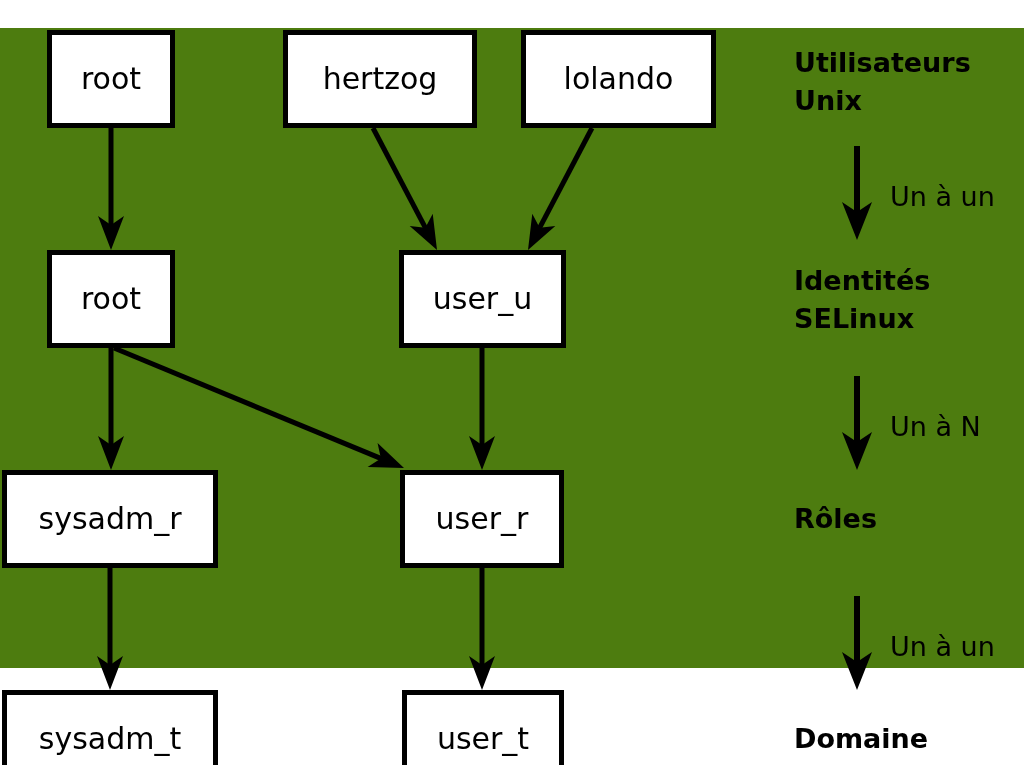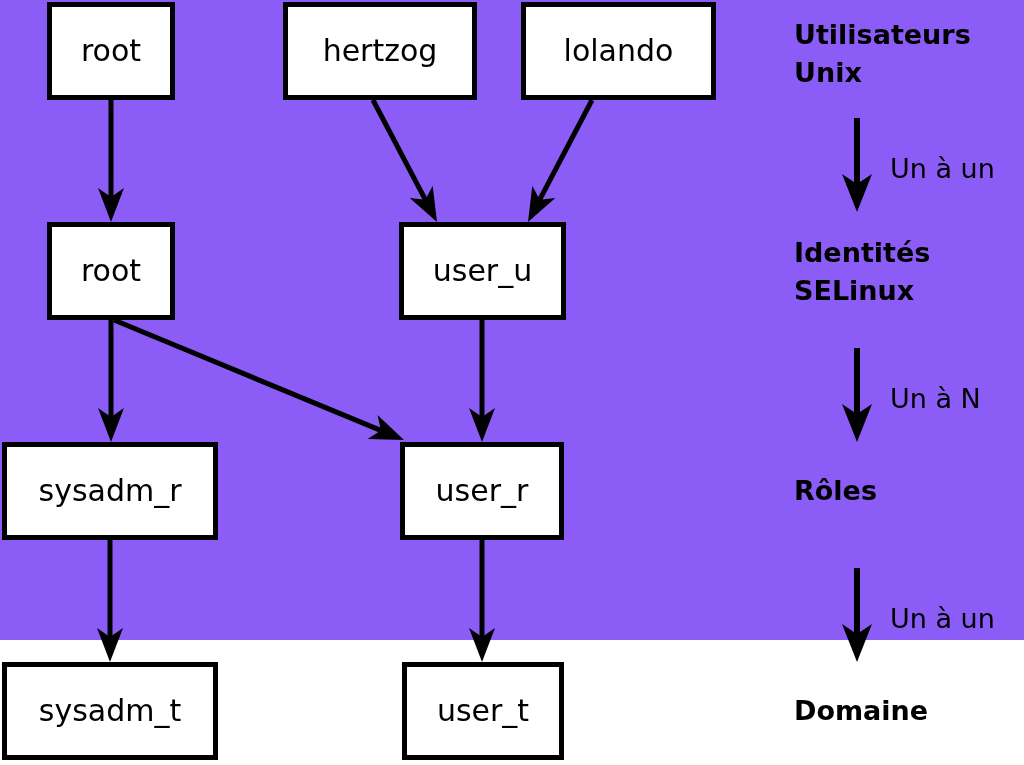--- a/index.html
+++ b/index.html
@@ -10,21 +10,22 @@
   body {
     width: 1024px;
     height: 765px;
     overflow: hidden;
     font-family: "DejaVu Sans", sans-serif;
   }
   #diagram-root {
     position: relative;
     width: 1024px;
     height: 640px;
-    background: #8b5cf6;
+    background: #4d7c0f;
+    margin-top: 28px;
   }
   svg#diagram-svg {
     position: absolute;
     top: 0;
     left: 0;
     width: 1024px;
     height: 765px;
     display: block;
   }
   .node-box {

